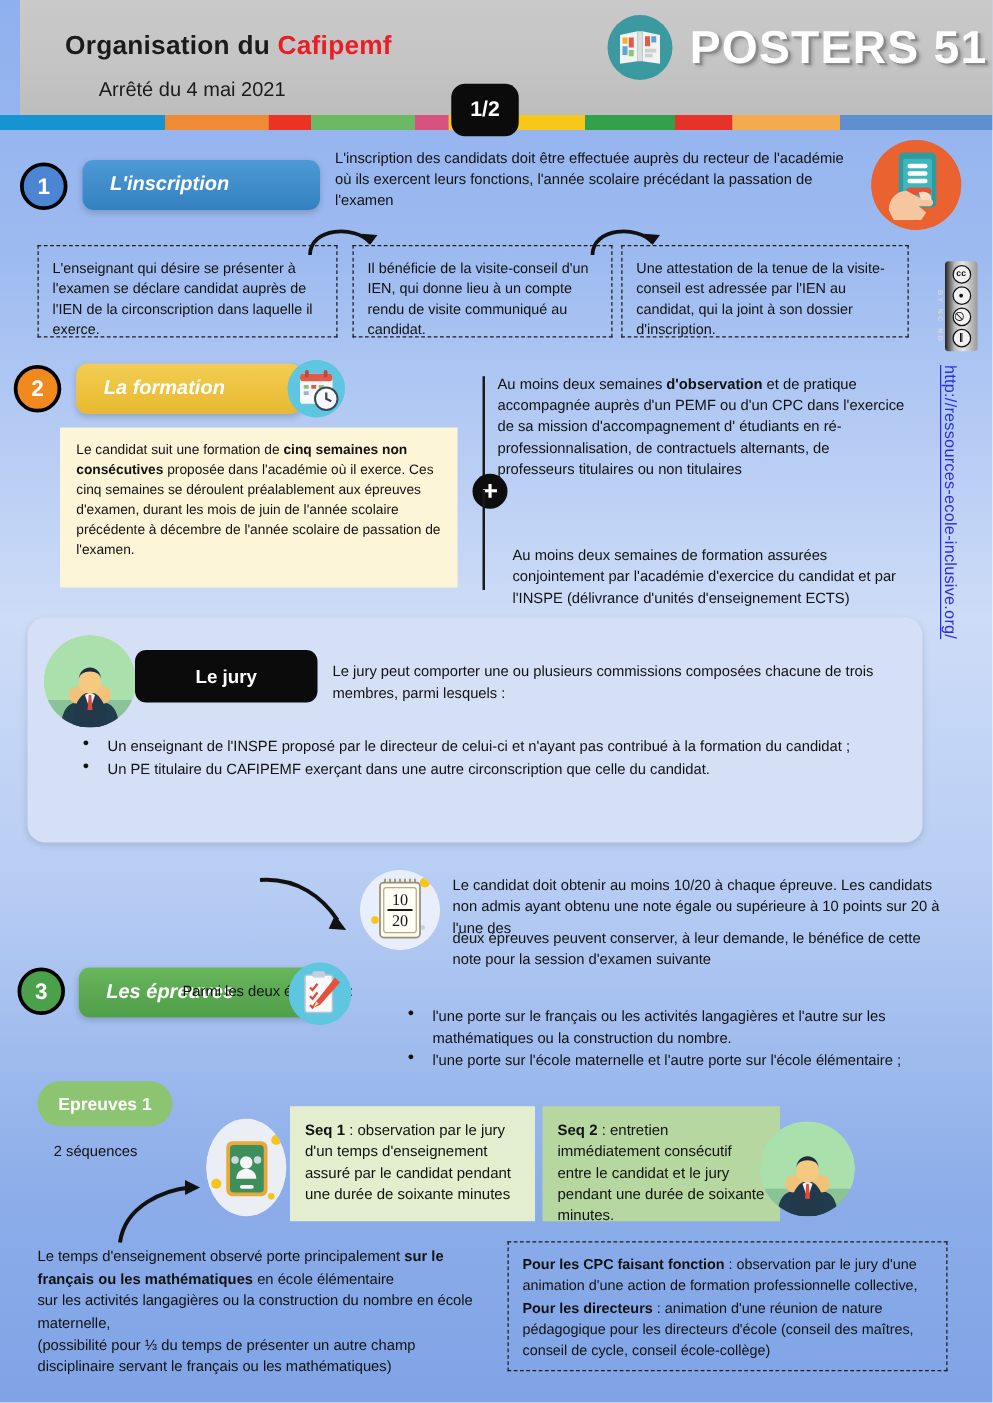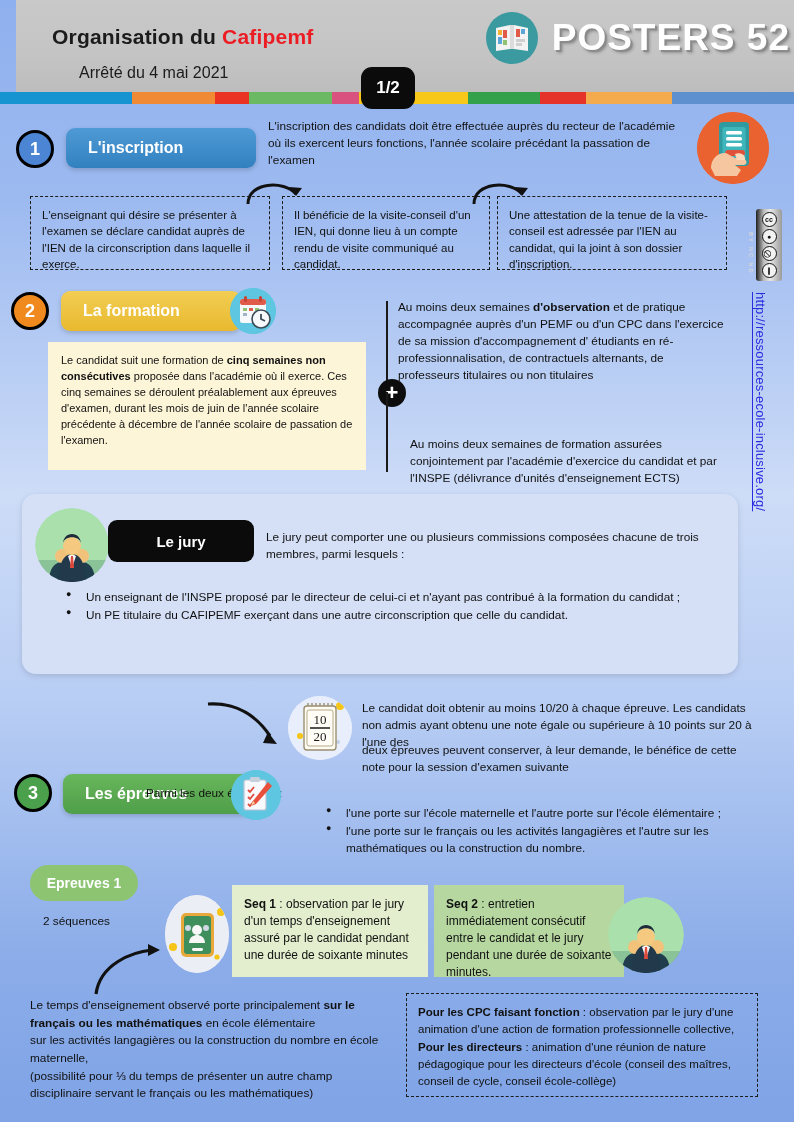--- a/index.html
+++ b/index.html
@@ -87,20 +87,21 @@
   .num-circle {
     position: absolute; width: 38px; height: 38px; border-radius: 50%;
     border: 3.5px solid #000; color: #fff; font-size: 18px; font-weight: bold;
     display: flex; align-items: center; justify-content: center; z-index: 4;
   }
   .sec-pill {
     position: absolute; height: 40px; border-radius: 9px;
     color: #fff; font-size: 16px; font-weight: bold;
     display: flex; align-items: center; padding-left: 22px;
     box-shadow: 0 2px 5px rgba(0,0,0,.18);
+    font-style: italic;
   }
   .round-icon {
     position: absolute; border-radius: 50%;
     display: flex; align-items: center; justify-content: center;
     overflow: hidden; z-index: 5;
   }
   .dash-box {
     position: absolute; border: 1.6px dashed #1c1c1c;
     font-size: 11.5px; line-height: 1.42; color: #111; padding: 10px 11px;
   }
@@ -167,21 +168,21 @@
         <rect x="4" y="7" width="4" height="5" fill="#f2b134"></rect>
         <rect x="9" y="7" width="4" height="8" fill="#e05b49"></rect>
         <rect x="4" y="14" width="4" height="7" fill="#5aa6d8"></rect>
         <rect x="9" y="17" width="4" height="5" fill="#8cc474"></rect>
         <rect x="22" y="6" width="4" height="8" fill="#e05b49"></rect>
         <rect x="27" y="6" width="4" height="5" fill="#5aa6d8"></rect>
         <rect x="22" y="16" width="9" height="3" fill="#cfcfcf"></rect>
         <rect x="22" y="20" width="6" height="3" fill="#cfcfcf"></rect>
       </svg>
     </div>
-    <div class="brand-text">POSTERS 52</div>
+    <div class="brand-text">POSTERS 51</div>
   </div>
 </div>
 
 <div class="strip">
   <i style="width:16.6%;background:#1594d1"></i>
   <i style="width:10.5%;background:#f08a34"></i>
   <i style="width:4.3%;background:#ea3323"></i>
   <i style="width:10.4%;background:#6cb964"></i>
   <i style="width:3.4%;background:#d9527f"></i>
   <i style="width:13.8%;background:#f7c81a"></i>
@@ -330,22 +331,22 @@
     <path d="M17 20 l2 2 l4 -5" stroke="#e04a3c" stroke-width="1.8" fill="none"></path>
     <path d="M17 27 l2 2 l4 -5" stroke="#e04a3c" stroke-width="1.8" fill="none"></path>
     <path d="M17 34 l2 2 l4 -5" stroke="#e04a3c" stroke-width="1.8" fill="none"></path>
     <path d="M37 12 L41 16 L25 34 L20 36 L22 31 Z" fill="#e8503c"></path>
     <path d="M20 36 L22 31 L24 33 Z" fill="#f3d6a0"></path>
   </svg>
 </div>
 
 <div class="plain-text" style="left:146px; top:785px;">Parmi les deux épreuves :</div>
 <ul class="bul plain-text" style="left:320px; top:805px; width:420px;">
+  <li>l'une porte sur le français ou les activités langagières et l'autre sur les mathématiques ou la construction du nombre.</li>
   <li>l'une porte sur l'école maternelle et l'autre porte sur l'école élémentaire ;</li>
-  <li>l'une porte sur le français ou les activités langagières et l'autre sur les mathématiques ou la construction du nombre.</li>
 </ul>
 
 <div class="epr1-pill">
   <span>Epreuves 1</span>
 </div>
 <div class="plain-text" style="left:43px; top:913px;">2 séquences</div>
 
 <svg class="arrow" style="left:92px; top:940px;" width="100" height="60">
   <path d="M4 54 C8 24 40 12 60 10" stroke="#111" stroke-width="3.2" fill="none"></path>
   <path d="M56 4 l12 6 l-12 6 z" fill="#111"></path>

